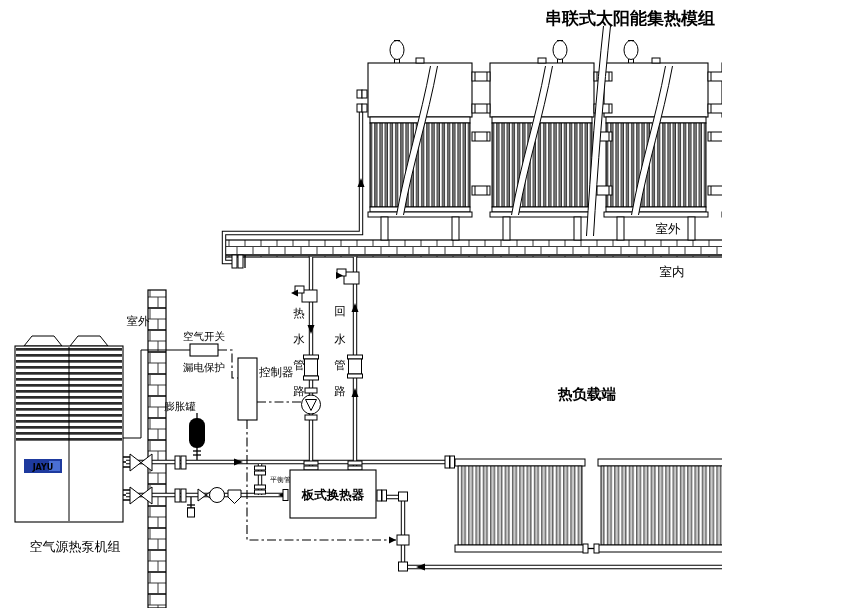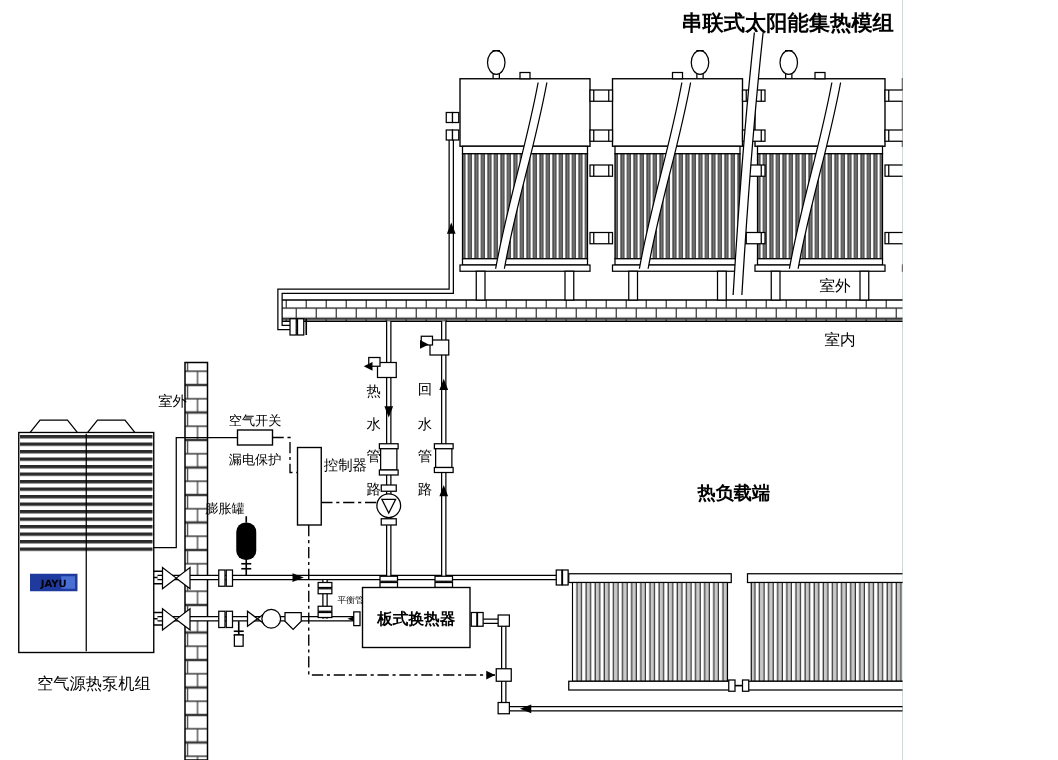--- a/index.html
+++ b/index.html
@@ -1,16 +1,16 @@
 <!DOCTYPE html>
 <html><head>
 <meta charset="utf-8">
 <style>
   html,body{margin:0;padding:0;background:#fff;}
-  #stage{width:722px;height:608px;position:relative;background:#0f766e;overflow:hidden;}
+  #stage{width:722px;height:608px;position:relative;background:#fca5a5;overflow:hidden;}
   svg{display:block;}
   text{font-family:"DejaVu Sans",sans-serif;fill:#000;}
   .ln{stroke:#000;stroke-width:1;fill:none;}
   .ln2{stroke:#000;stroke-width:1.3;fill:none;}
   .pipe-o{stroke:#000;stroke-width:4.4;fill:none;}
   .pipe-i{stroke:#fff;stroke-width:2.4;fill:none;}
   .wire{stroke:#000;stroke-width:1.1;stroke-dasharray:9 3 2.5 3;fill:none;}
   .box{fill:#fff;stroke:#000;stroke-width:1.1;}
   .fit{fill:#fff;stroke:#000;stroke-width:1;}
   .arr{fill:#000;stroke:none;}

